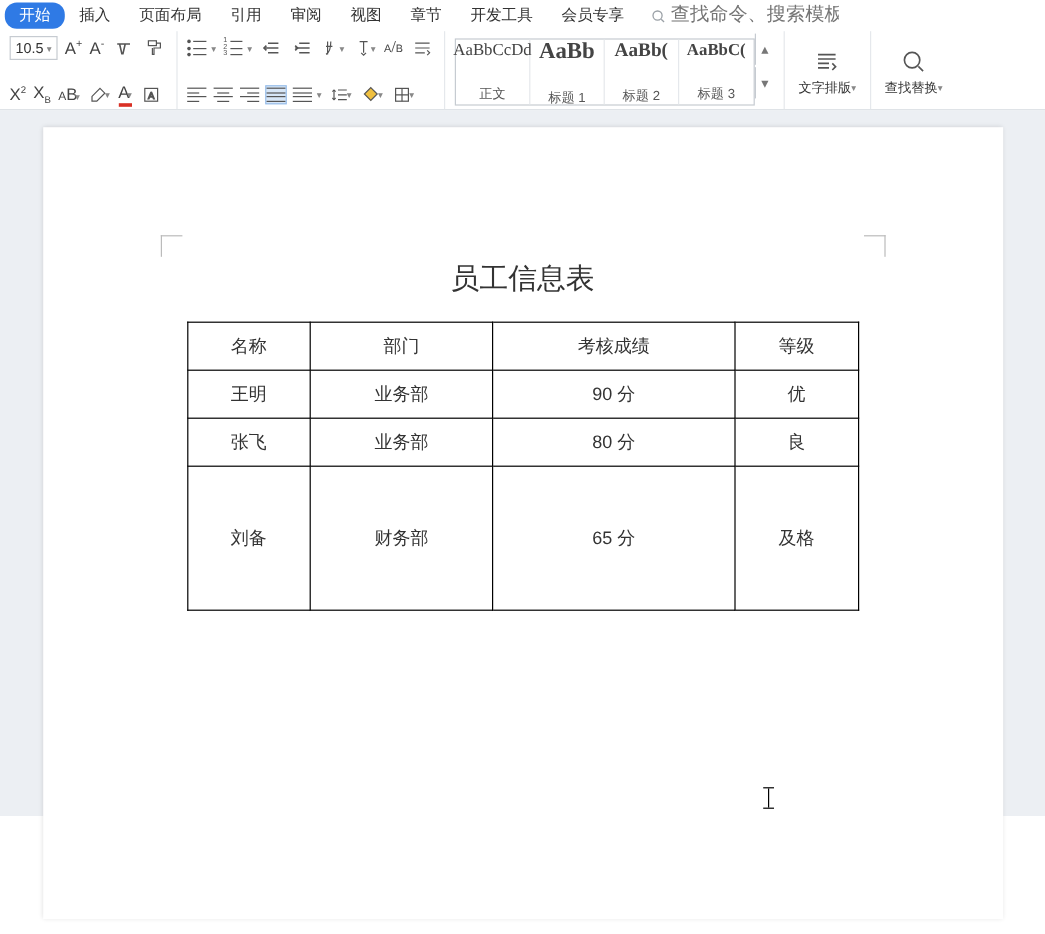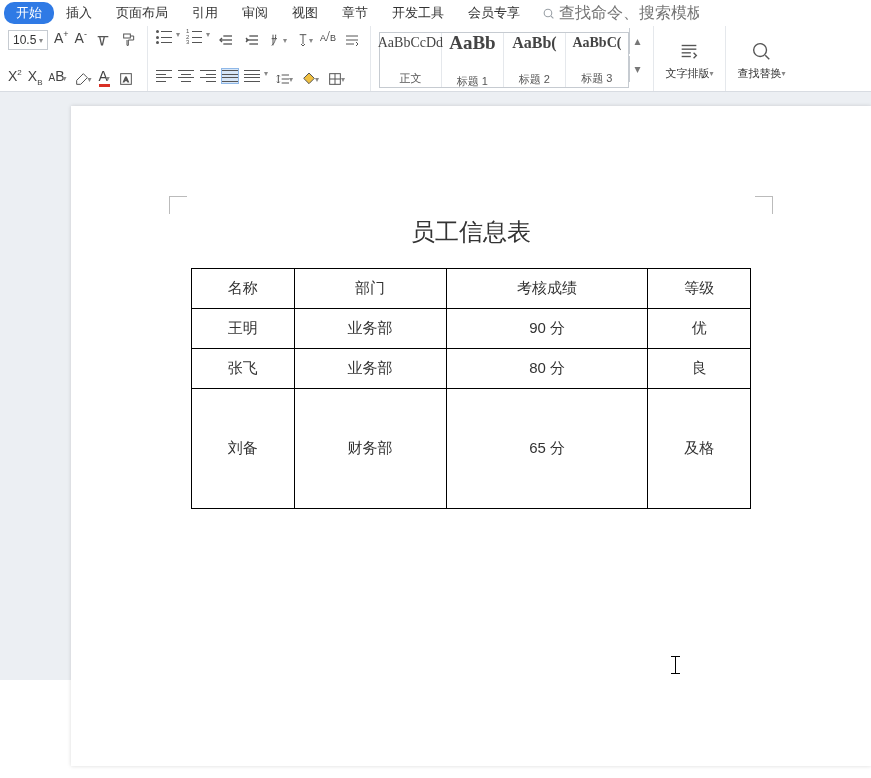--- a/index.html
+++ b/index.html
@@ -9,21 +9,21 @@
 .tabs { display:flex; align-items:center; height:26px; padding-left:4px; gap:0; border-bottom:0; }
 .tab { padding:3px 12px; font-size:13px; color:#333; cursor:pointer; }
 .tab.active { background:#2f7ae5; color:#fff; border-radius:10px; padding:2px 12px; }
 .search-wrap { display:flex; align-items:center; margin-left:10px; color:#9aa0a6; gap:4px; }
 .search-wrap svg { width:13px; height:13px; }
 .search-input { border:none; outline:none; font-size:16px; color:#ef4444; width:140px; background:transparent; }
 
 
 .toolbar { display:flex; height:66px; border-bottom:1px solid #d8dce2; background:#fff; }
 .group { display:flex; flex-direction:column; justify-content:space-between; padding:4px 8px 2px 8px; border-right:1px solid #e5e8ec; }
-.row { display:flex; align-items:flex-start; gap:6px; }
+.row { display:flex; align-items:center; gap:6px; }
 .ico { width:20px; height:20px; display:flex; align-items:center; justify-content:center; color:#555; cursor:pointer; }
 .ico-txt { font-size:14px; font-family:"Times New Roman",serif; line-height:1; color:#444; cursor:pointer; }
 .ico svg { width:16px; height:16px; }
 .dd { font-size:8px; color:#888; margin-left:-2px; }
 .fontsize { width:40px; height:20px; border:1px solid #c6cbd1; display:flex; align-items:center; padding:0 4px; font-size:12px; justify-content:space-between; cursor:pointer; }
 
 
 .styles { display:flex; align-items:flex-start; border:1px solid #c6cbd1; height:56px; margin-top:4px; }
 .style-item { width:62px; height:54px; display:flex; flex-direction:column; align-items:center; justify-content:center; border-right:1px solid #e5e8ec; cursor:pointer; }
 .style-item:last-child { border-right:none; }
@@ -31,21 +31,21 @@
 .style-label { font-size:11px; color:#555; margin-top:20px; }
 .styles-dd { width:16px; display:flex; flex-direction:column; justify-content:space-between; height:54px; }
 .styles-dd span { height:26px; display:flex; align-items:center; justify-content:center; color:#777; border-left:1px solid #c6cbd1; cursor:pointer; }
 
 
 .bigbtn { display:flex; flex-direction:column; align-items:center; justify-content:center; width:55px; gap:4px; cursor:pointer; padding-top:2px;}
 .bigbtn svg { width:22px; height:22px; color:#555; }
 .bigbtn-label { font-size:11px; color:#333; display:flex; align-items:center; gap:2px; }
 
 
-.canvas { background:#eceff3; height:588px; display:flex; justify-content:flex-end; padding-top:0; }
+.canvas { background:#eceff3; height:588px; display:flex; justify-content:center; padding-top:0; }
 .page { width:800px; background:#fff; margin-top:14px; box-shadow:0 0 4px rgba(0,0,0,0.15); height:660px; position:relative; padding:110px 100px 0 100px; }
 .corner { position:absolute; width:18px; height:18px; border:1px solid #bbb; }
 .corner.tl { top:90px; left:98px; border-right:none; border-bottom:none; }
 .corner.tr { top:90px; right:98px; border-left:none; border-bottom:none; }
 
 .doc-title { font-size:24px; text-align:center; margin-bottom:20px; font-weight:normal; }
 table.doc { border-collapse:collapse; margin:0 auto; width:560px; }
 table.doc td { border:1px solid #000; text-align:center; font-size:15px; height:40px; }
 table.doc tr.tall td { height:120px; }
 

